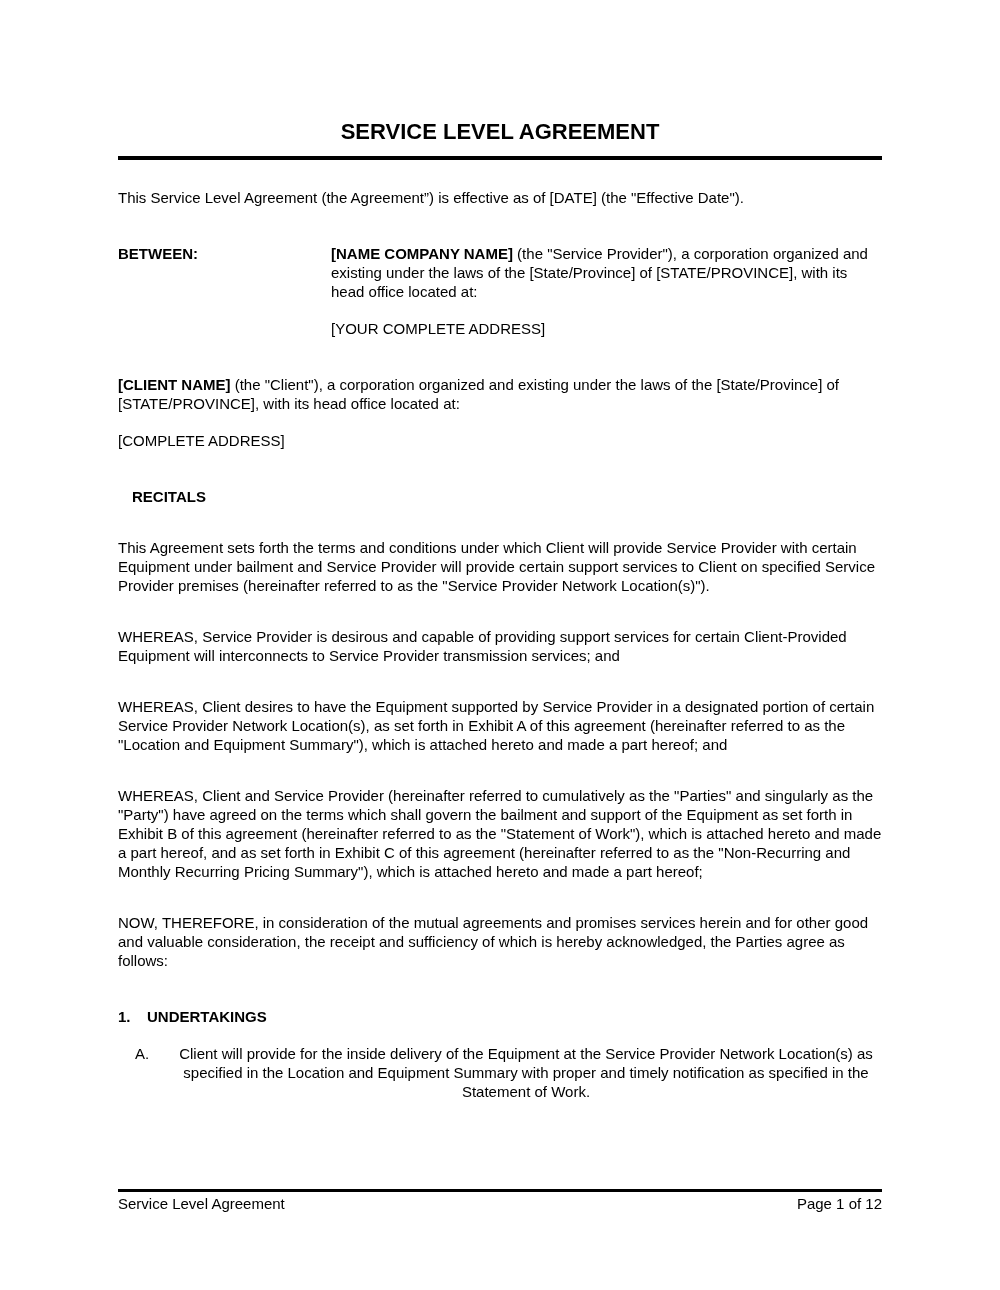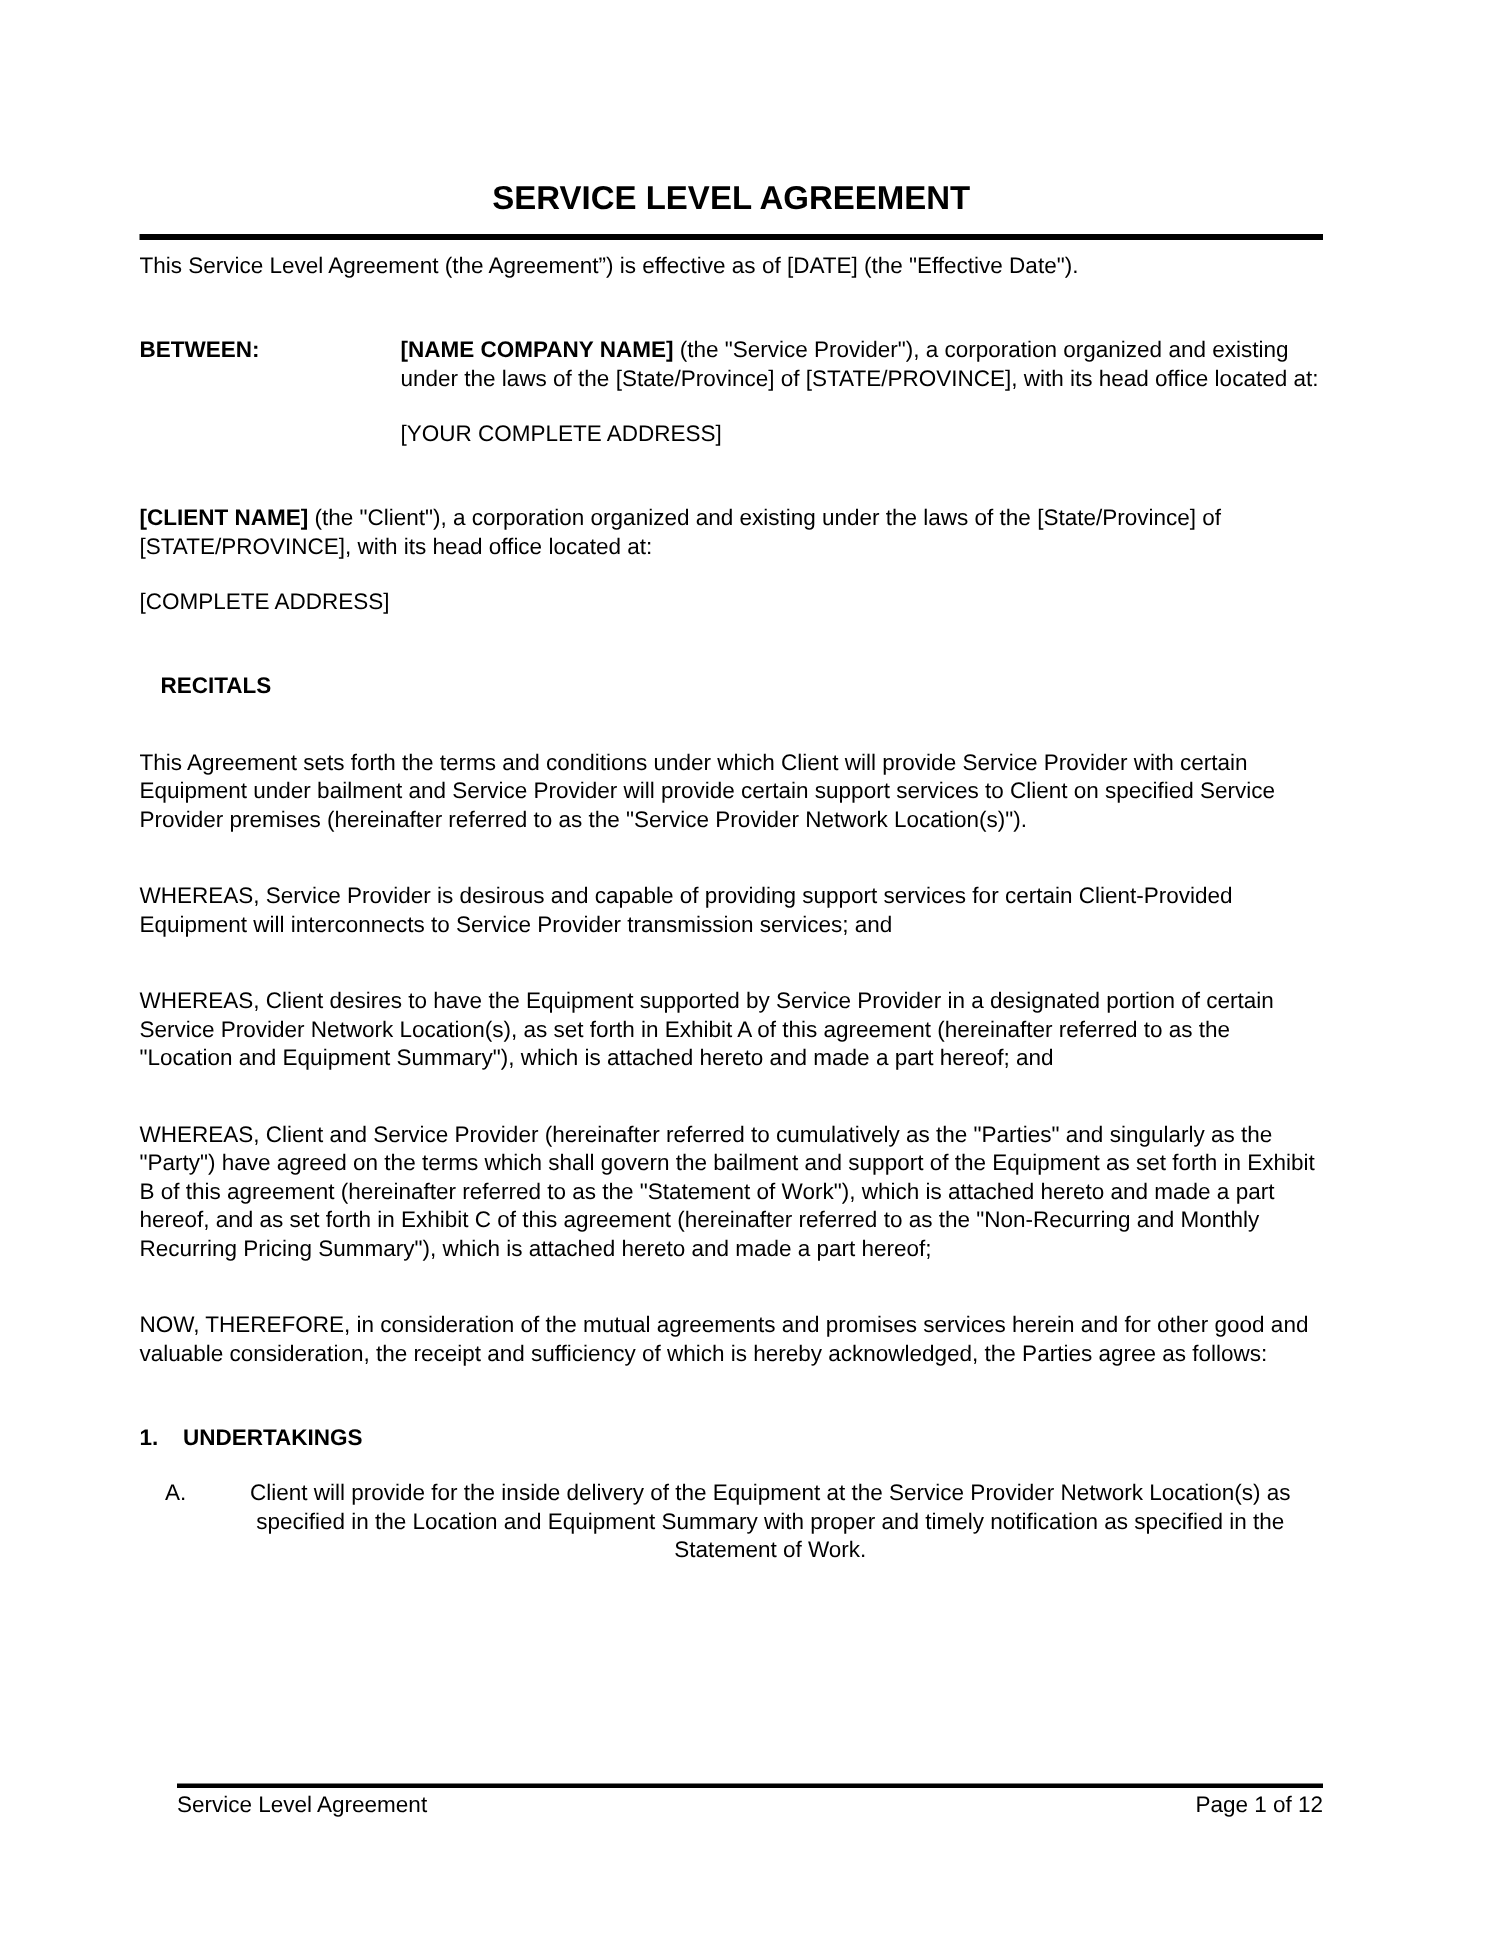--- a/index.html
+++ b/index.html
@@ -6,45 +6,46 @@
     margin: 0;
     padding: 0;
     background: #ffffff;
   }
   .page {
     position: relative;
     width: 1000px;
     height: 1290px;
     background: #ffffff;
     box-sizing: border-box;
-    padding: 118px 118px 0 93px;
+    padding: 118px 118px 0 118px;
     font-family: "Liberation Sans", sans-serif;
     font-size: 15px;
     line-height: 19px;
     color: #000000;
     overflow: hidden;
   }
   .doc-title {
     margin: 0;
     font-size: 22px;
     line-height: 28px;
     font-weight: bold;
     text-align: center;
     color: #000000;
   }
   .title-rule {
     margin-top: 10px;
     height: 4px;
     background: #000000;
   }
   p { margin: 0; }
-  .intro { margin-top: 8px; }
+  .intro { margin-top: 28px; }
   .party {
     display: flex;
     margin-top: 37px;
+    gap: 39px;
   }
   .party-label {
     flex: 0 0 174px;
     font-weight: bold;
   }
   .party-body { flex: 1; }
   .party-address { margin-top: 18px; }
   .recitals-heading {
     margin: 37px 0 0 14px;
     font-size: 15px;

